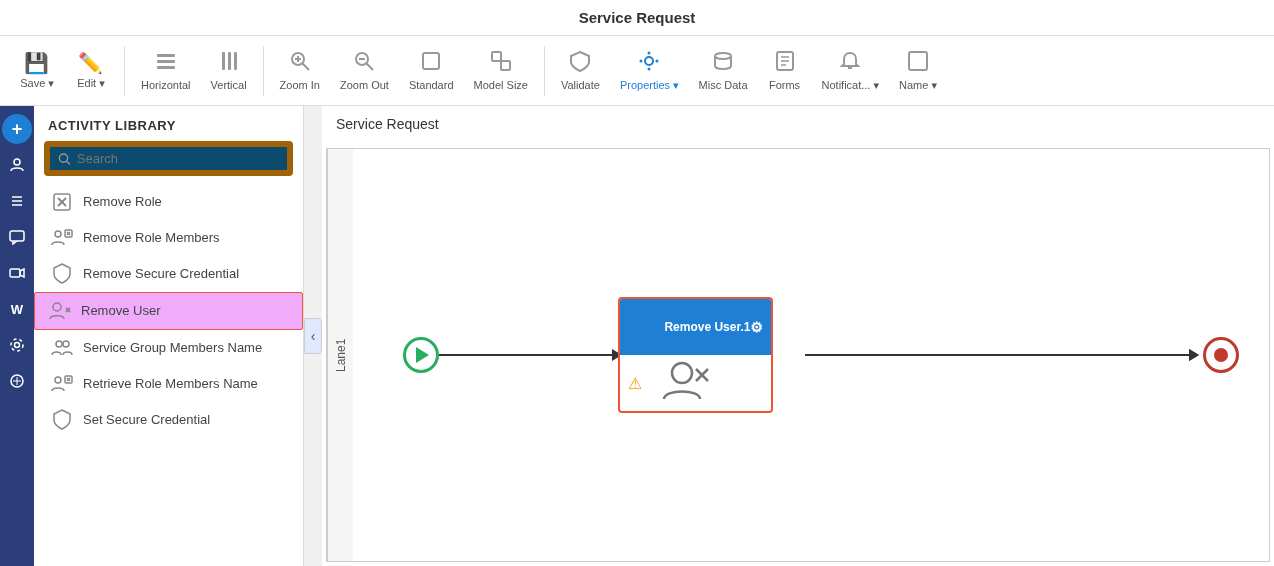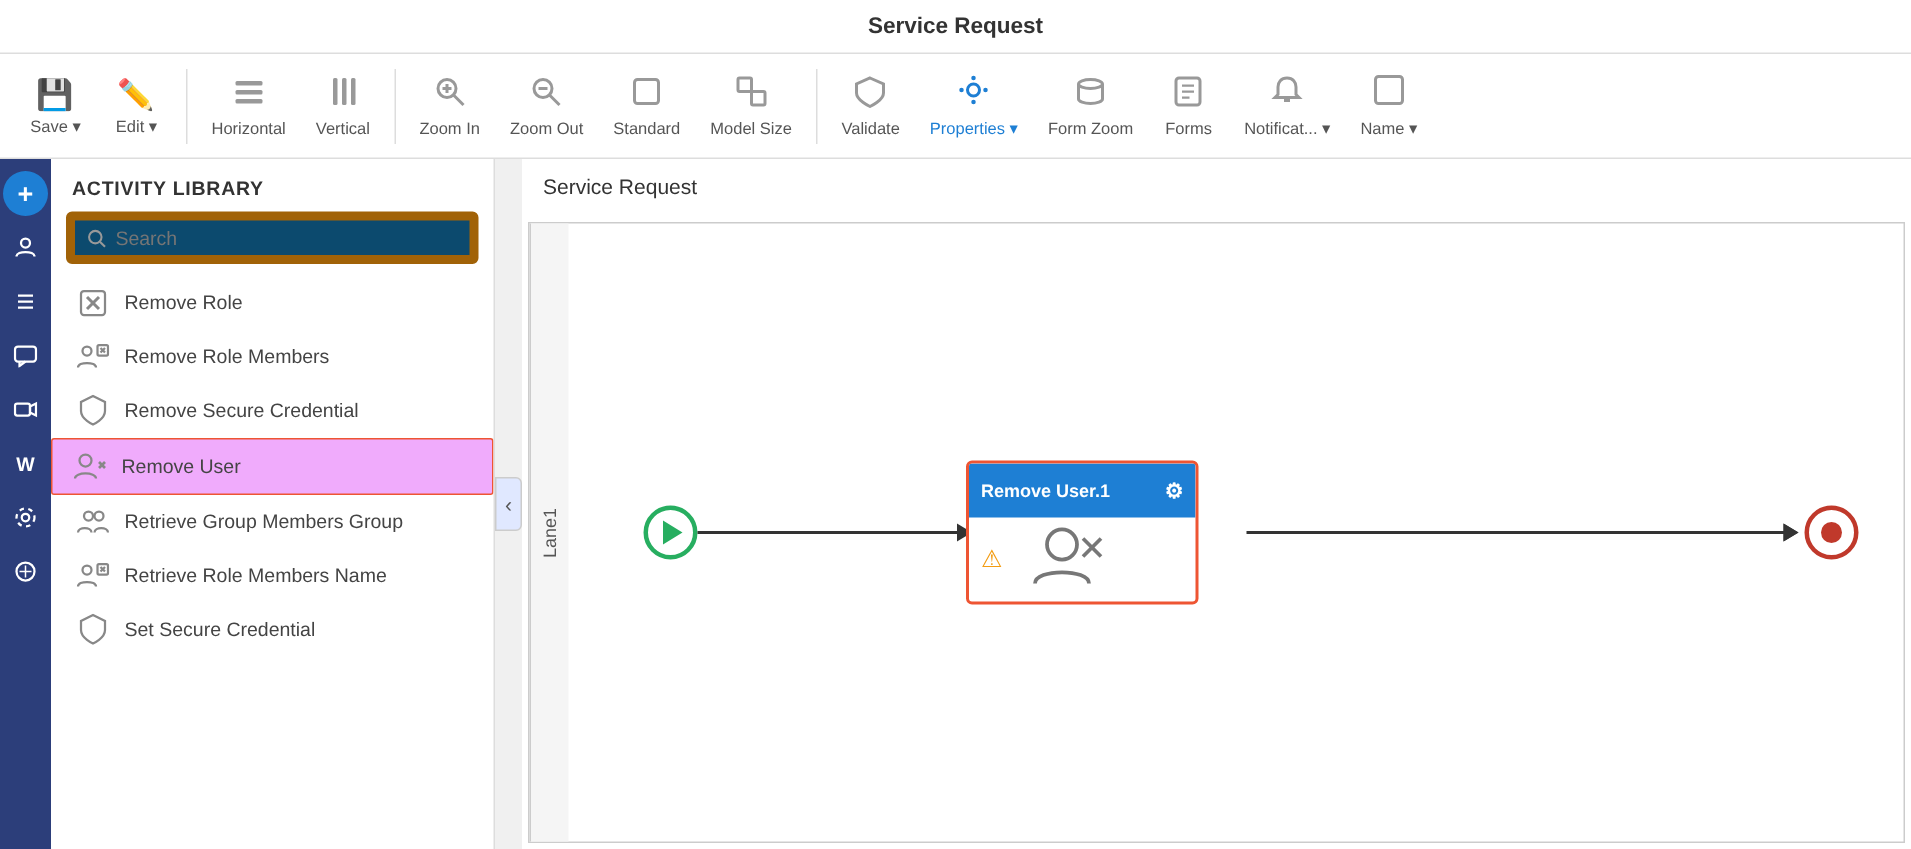--- a/index.html
+++ b/index.html
@@ -71,21 +71,21 @@
       justify-content: center;
       border-radius: 50%;
       color: #fff;
       font-size: 14px;
       cursor: pointer;
     }
     .icon-bar-btn.blue-active { background: #1e7fd4; }
 
     
     #library {
-      width: 296px;
+      width: 270px;
       background: #fff;
       border-right: 1px solid #ddd;
       display: flex;
       flex-direction: column;
     }
     #library-header {
       padding: 12px 14px 8px;
       font-weight: bold;
       font-size: 13px;
       color: #333;
@@ -308,24 +308,24 @@
       border: 2px solid #e53;
       border-radius: 4px;
       background: #fff;
       overflow: hidden;
     }
     #node-header {
       background: #1e7fd4;
       color: #fff;
       font-size: 12px;
       font-weight: bold;
-      padding: 10px 8px;
-      display: flex;
-      align-items: center;
-      justify-content: space-between;
+      padding: 20px 8px;
+      display: flex;
+      align-items: center;
+      justify-content: flex-end;
     }
     #node-body {
       padding: 8px;
       display: flex;
       align-items: center;
       gap: 8px;
       height: 56px;
     }
     .warning-icon {
       color: #f39c12;
@@ -431,21 +431,21 @@
     </span>
     <span class="label">Properties ▾</span>
   </button>
   <button class="tb-btn">
     <span class="icon">
       <svg width="22" height="22" viewBox="0 0 22 22">
           <ellipse cx="11" cy="6" rx="8" ry="3" stroke="#999" stroke-width="2" fill="none"></ellipse>
           <path d="M3 6 L3 16 C3 17.7 6.7 19 11 19 C15.3 19 19 17.7 19 16 L19 6" stroke="#999" stroke-width="2" fill="none"></path>
         </svg>
     </span>
-    <span class="label">Form Zoom</span>
+    <span class="label">Misc Data</span>
   </button>
   <button class="tb-btn">
     <span class="icon">
       <svg width="22" height="22" viewBox="0 0 22 22">
           <rect x="3" y="2" width="16" height="18" rx="2" stroke="#999" stroke-width="2" fill="none"></rect>
           <line x1="7" y1="7" x2="15" y2="7" stroke="#999" stroke-width="1.5"></line>
           <line x1="7" y1="11" x2="15" y2="11" stroke="#999" stroke-width="1.5"></line>
           <line x1="7" y1="15" x2="12" y2="15" stroke="#999" stroke-width="1.5"></line>
         </svg>
     </span>
@@ -573,21 +573,21 @@
 
       <div class="lib-item">
         <div class="lib-icon">
           <svg width="22" height="20" viewBox="0 0 22 20">
               <circle cx="8" cy="6" r="3" stroke="#888" stroke-width="1.5" fill="none"></circle>
               <circle cx="15" cy="6" r="3" stroke="#888" stroke-width="1.5" fill="none"></circle>
               <path d="M1 17 C1 13 10 13 10 17" stroke="#888" stroke-width="1.5" fill="none"></path>
               <path d="M12 17 C12 13 21 13 21 17" stroke="#888" stroke-width="1.5" fill="none"></path>
             </svg>
         </div>
-        <span class="lib-item-text">Retrieve Group Members Group</span>
+        <span class="lib-item-text">Service Group Members Name</span>
       </div>
 
       <div class="lib-item">
         <div class="lib-icon">
           <svg width="22" height="20" viewBox="0 0 22 20">
               <circle cx="7" cy="6" r="3" stroke="#888" stroke-width="1.5" fill="none"></circle>
               <path d="M1 17 C1 13 13 13 13 17" stroke="#888" stroke-width="1.5" fill="none"></path>
               <rect x="14" y="2" width="7" height="7" rx="1" stroke="#888" stroke-width="1.5" fill="none"></rect>
               <line x1="16" y1="4" x2="19" y2="7" stroke="#888" stroke-width="1.5"></line>
               <line x1="19" y1="4" x2="16" y2="7" stroke="#888" stroke-width="1.5"></line>

